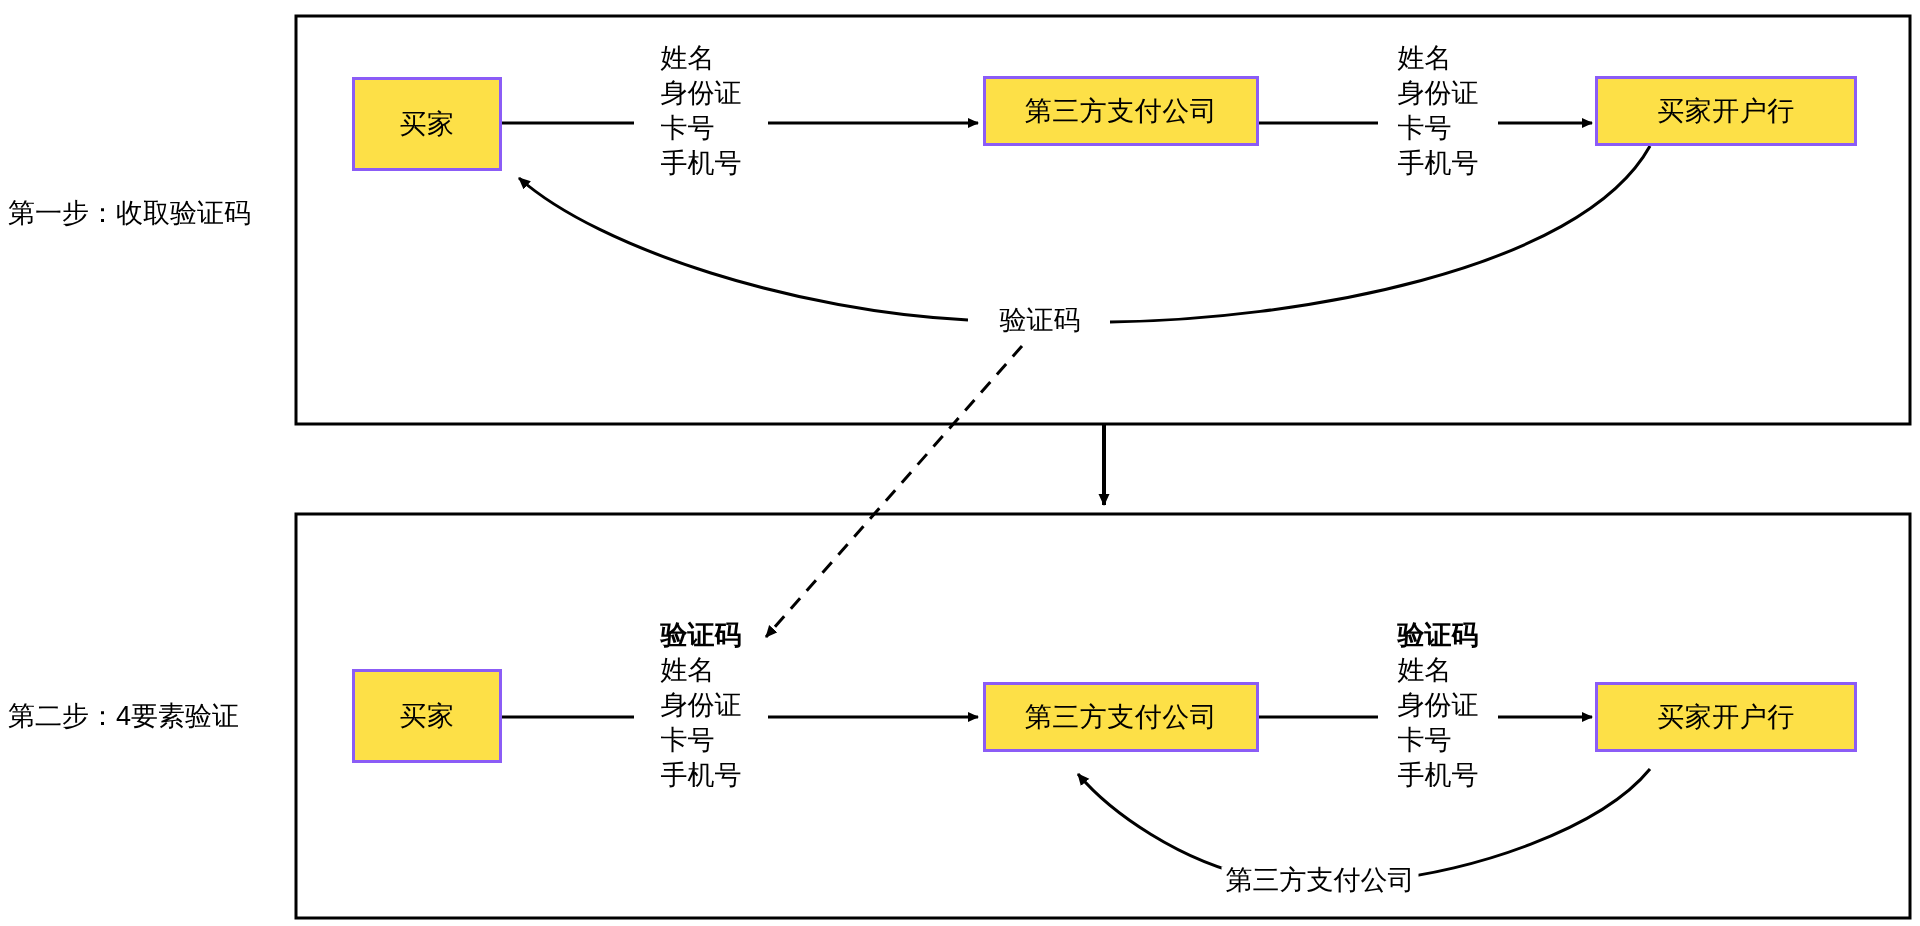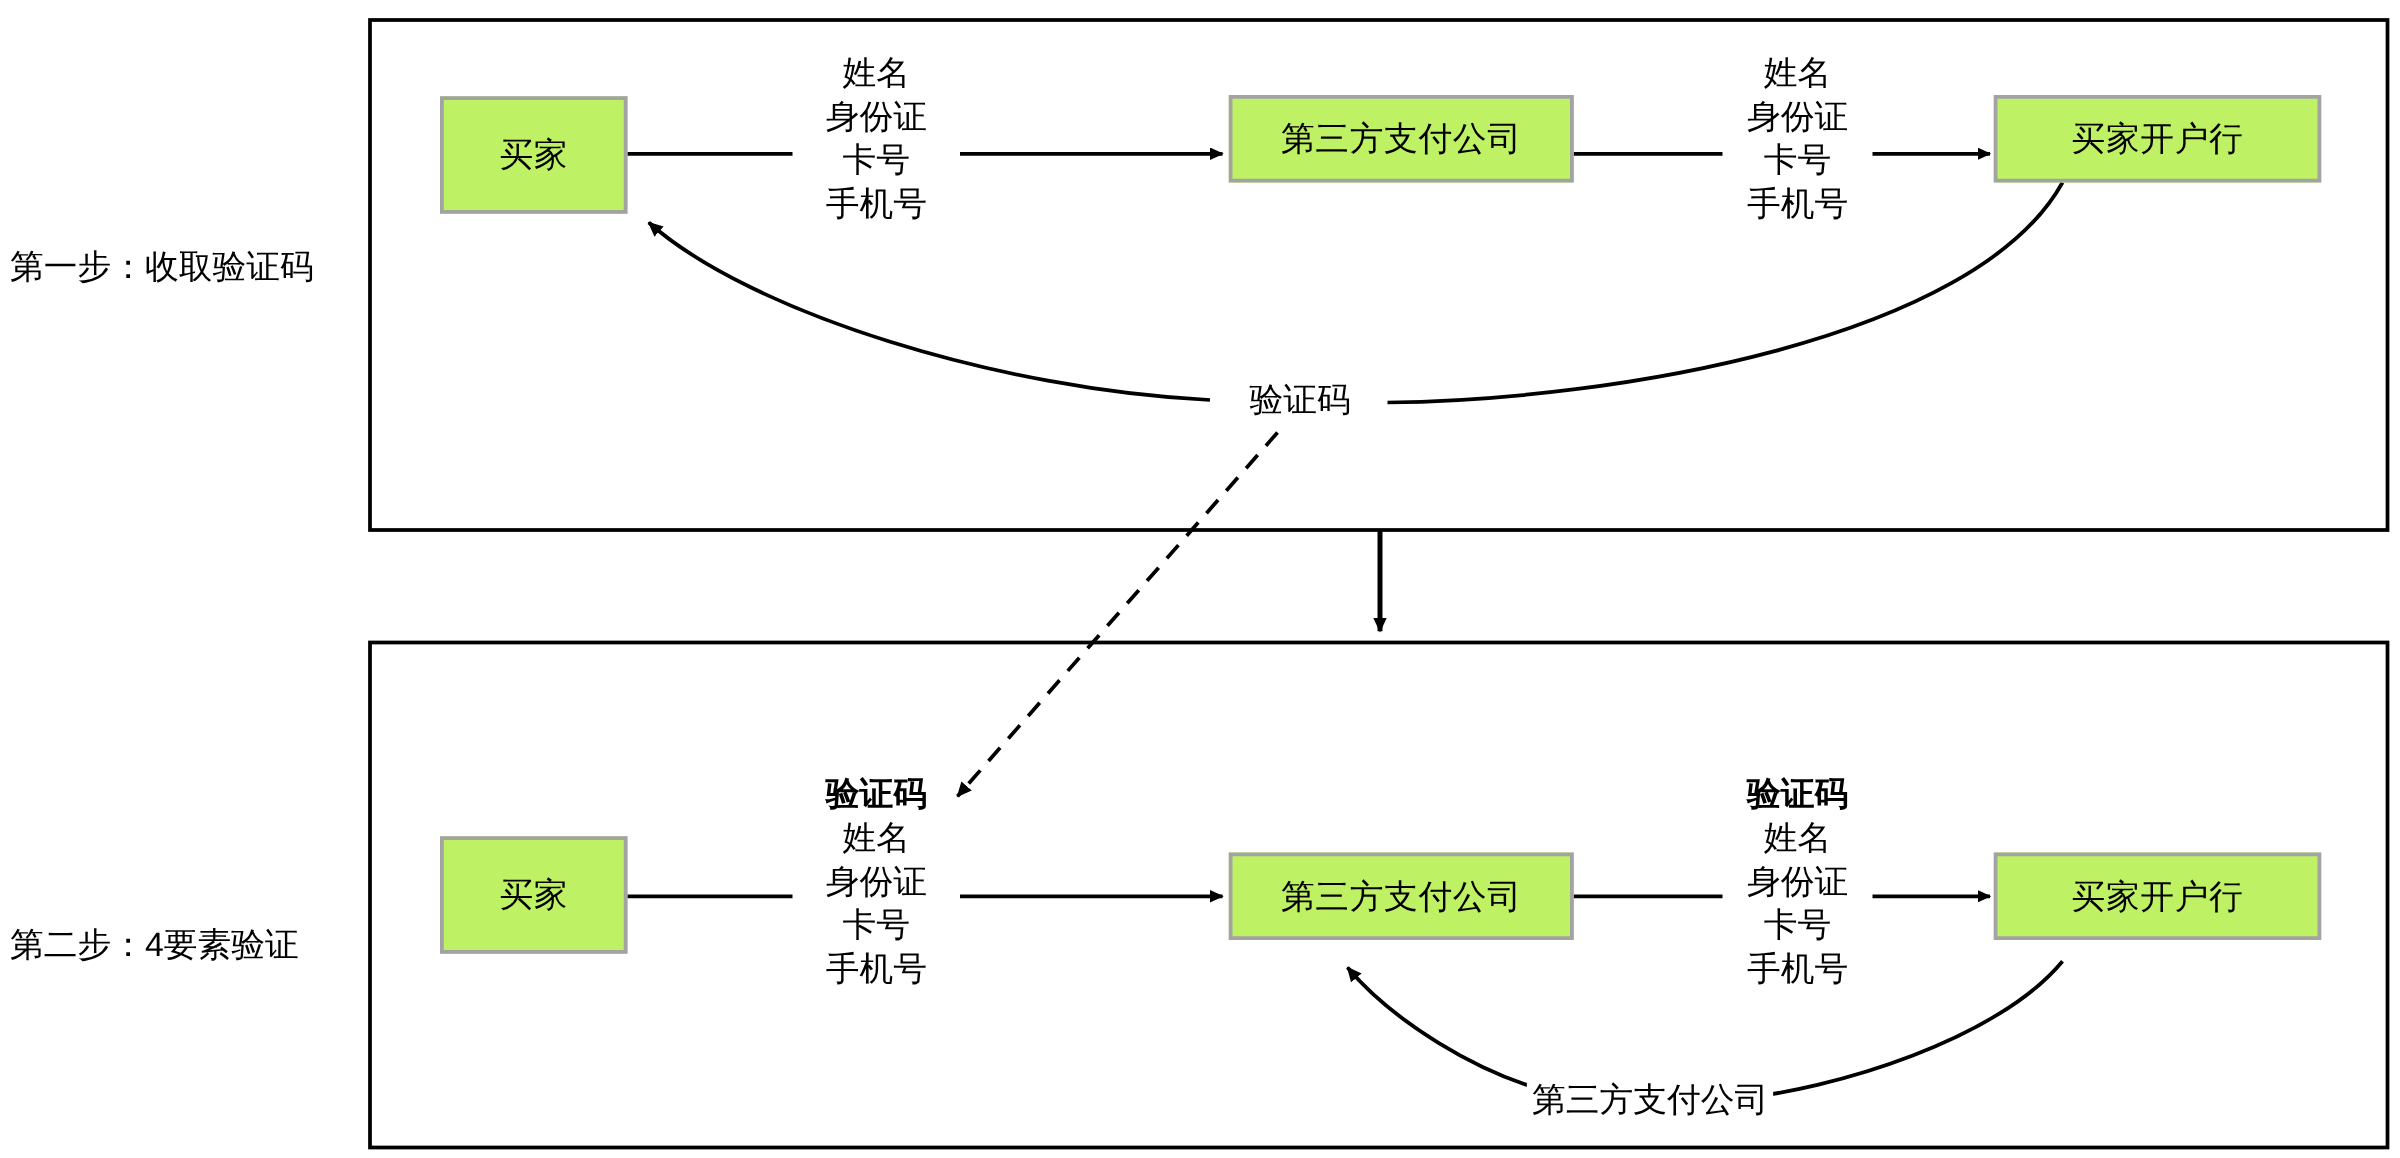--- a/index.html
+++ b/index.html
@@ -21,42 +21,42 @@
   .svg-layer {
     position: absolute;
     left: 0;
     top: 0;
     width: 1920px;
     height: 926px;
   }
   .node-box {
     position: absolute;
     box-sizing: border-box;
-    border: 3px solid #a3a3a3;
-    background: #bef264;
+    border: 3px solid #8b5cf6;
+    background: #fde047;
     display: flex;
     align-items: center;
     justify-content: center;
     font-size: 27px;
     line-height: 1;
     letter-spacing: 0.5px;
     white-space: nowrap;
   }
   .step-label {
     position: absolute;
     font-size: 27px;
     line-height: 1;
     white-space: nowrap;
     text-align: right;
   }
   .edge-label {
     position: absolute;
     font-size: 27px;
     line-height: 35px;
-    text-align: center;
+    text-align: left;
     white-space: nowrap;
     transform: translateX(-50%);
     background: transparent;
   }
   .edge-label .lbl-line {
     display: block;
   }
   .edge-label .lbl-line.bold {
     font-weight: bold;
   }
@@ -112,21 +112,21 @@
     <line x1="1258" y1="717" x2="1378" y2="717" stroke="#000000" stroke-width="3"></line>
 
     <line x1="1498" y1="717" x2="1592" y2="717" stroke="#000000" stroke-width="3" marker-end="url(#arrowSolid)"></line>
 
     <path d="M 1650,769 C 1600,830 1470,872 1382,880" fill="none" stroke="#000000" stroke-width="3"></path>
 
     <path d="M 1258,878 C 1180,862 1110,812 1078,774" fill="none" stroke="#000000" stroke-width="3" marker-end="url(#arrowSolidSm)"></path>
   </svg>
 
   <div class="step-label" style="left:8px; top:200px;">第一步：收取验证码</div>
-  <div class="step-label" style="left:8px; top:703px;margin-top:40px;">第二步：4要素验证</div>
+  <div class="step-label" style="left:8px; top:703px;">第二步：4要素验证</div>
 
   <div class="node-box" style="left:352px; top:77px; width:150px; height:94px;">买家</div>
   <div class="node-box" style="left:983px; top:76px; width:276px; height:70px;">第三方支付公司</div>
   <div class="node-box" style="left:1595px; top:76px; width:262px; height:70px;">买家开户行</div>
 
   <div class="edge-label" style="left:701px; top:41px;">
     <span class="lbl-line">姓名</span>
     <span class="lbl-line">身份证</span>
     <span class="lbl-line">卡号</span>
     <span class="lbl-line">手机号</span>

